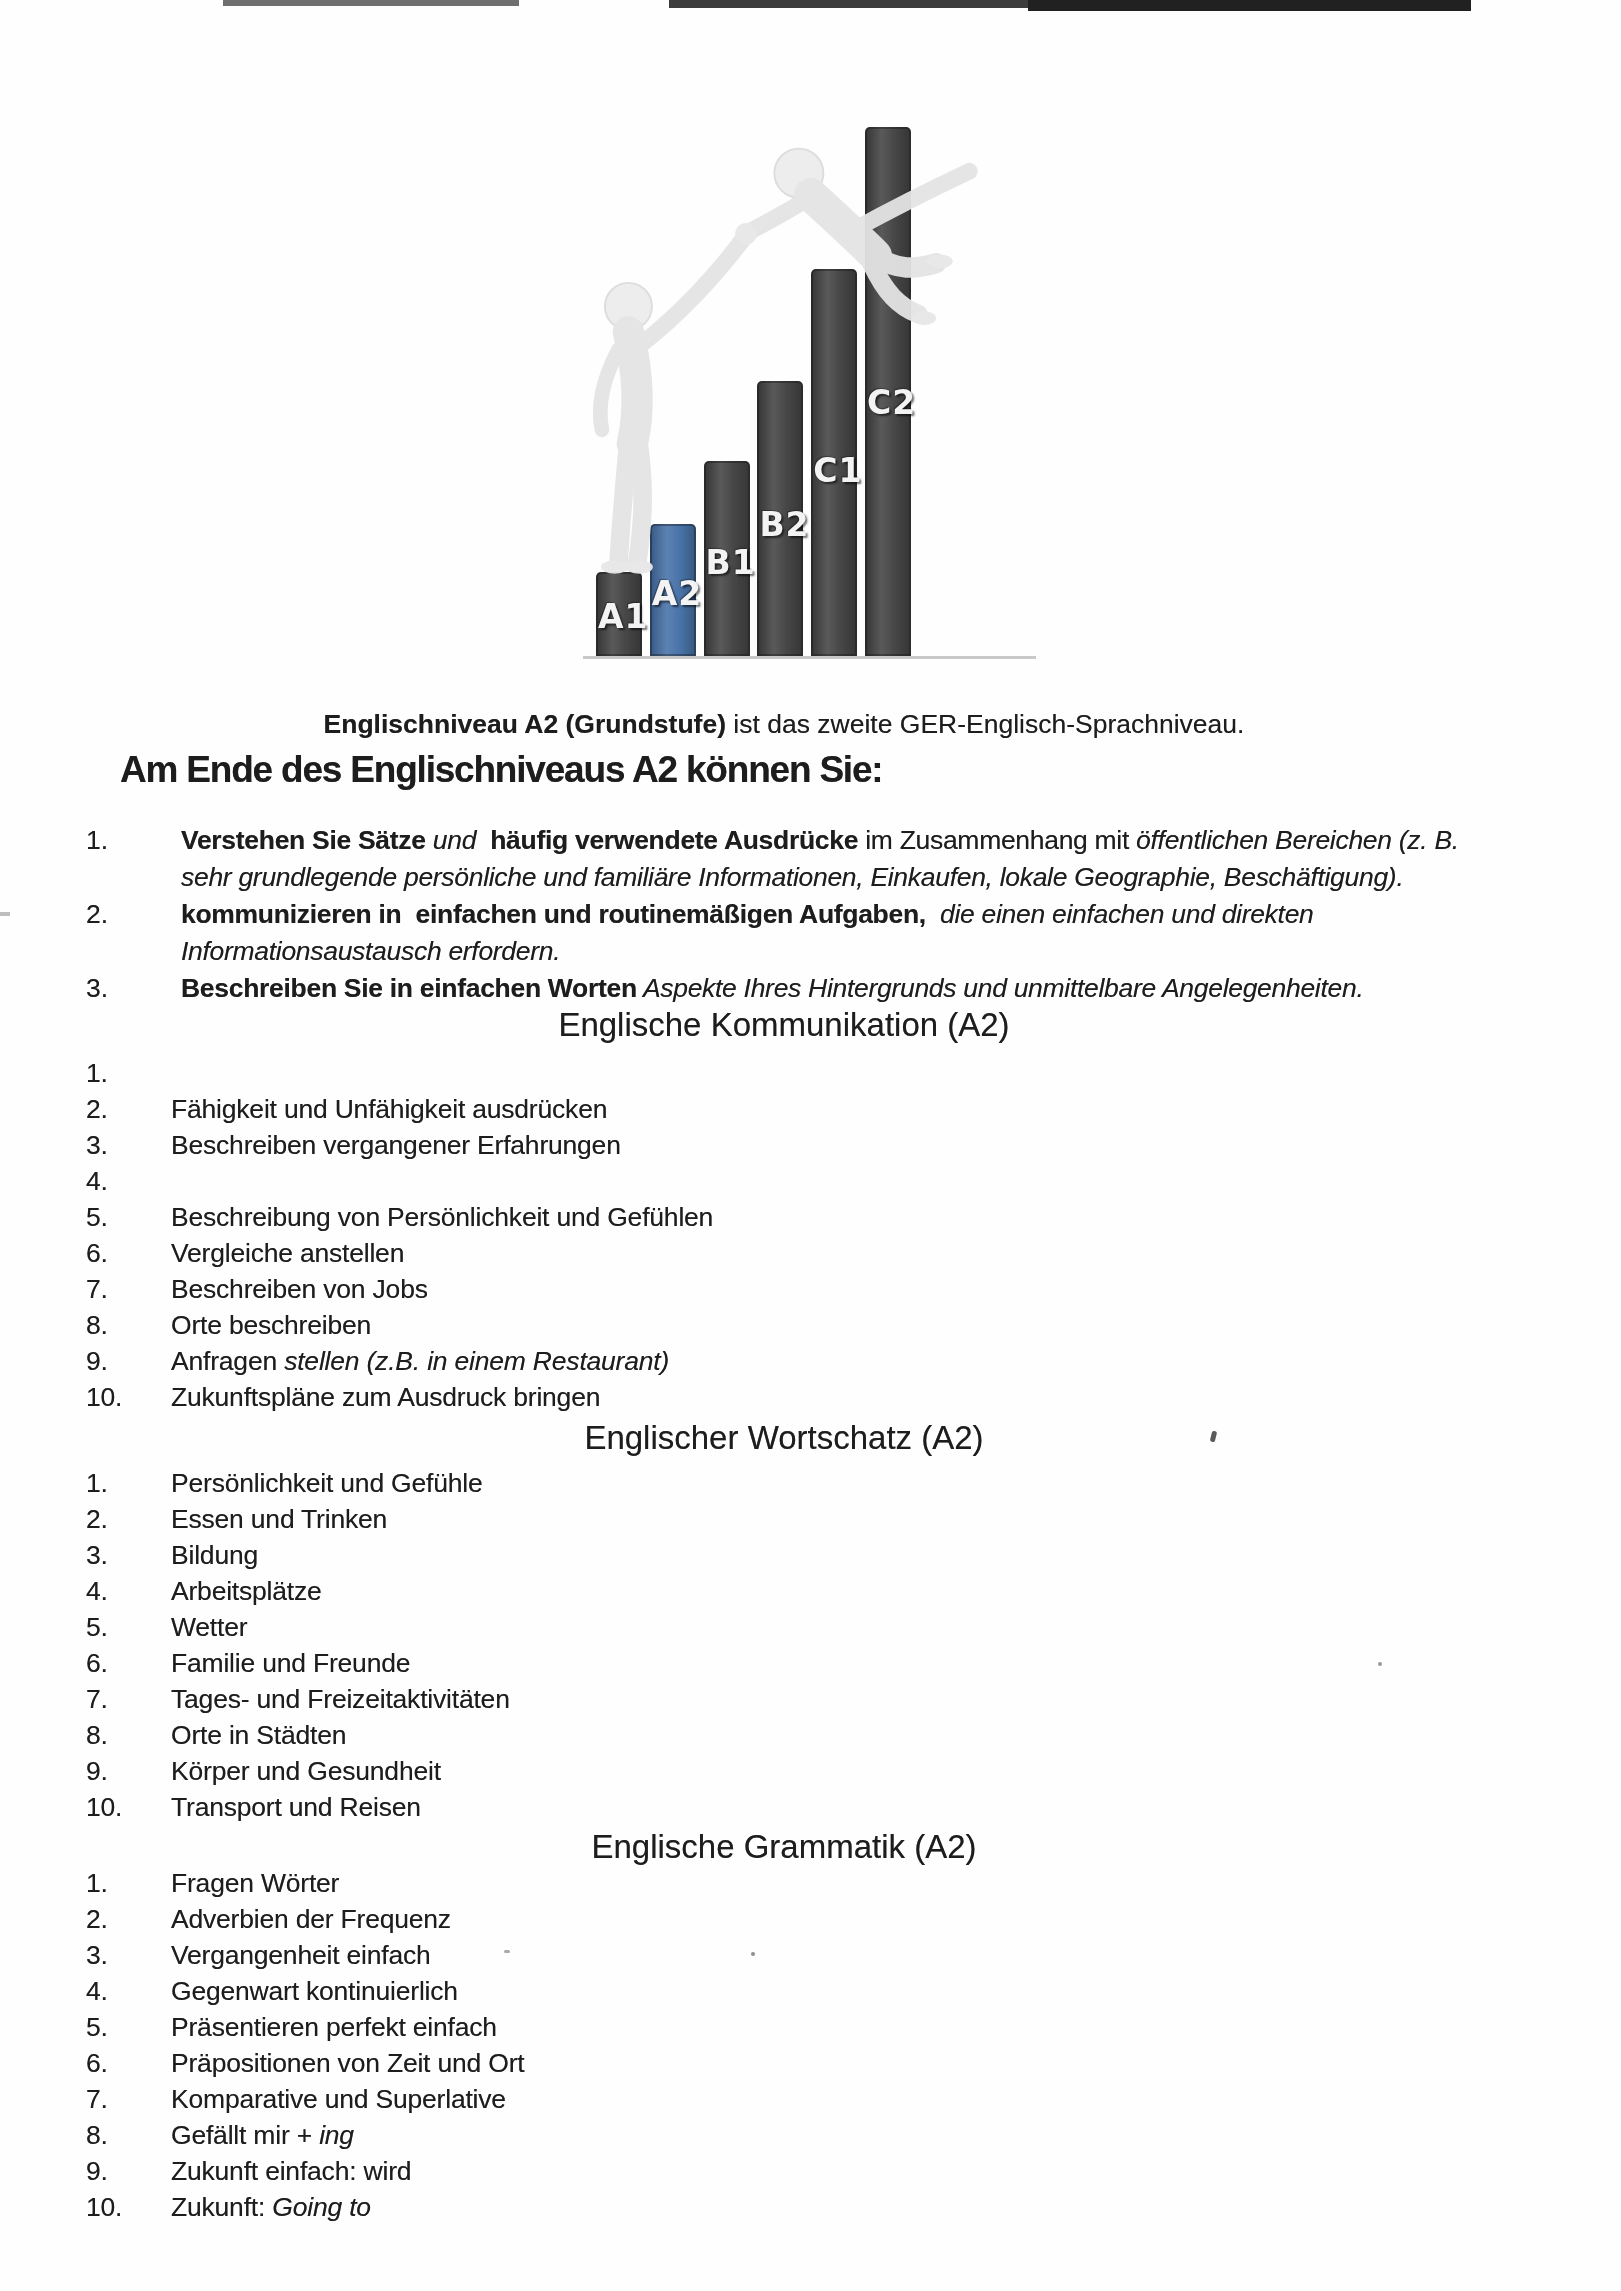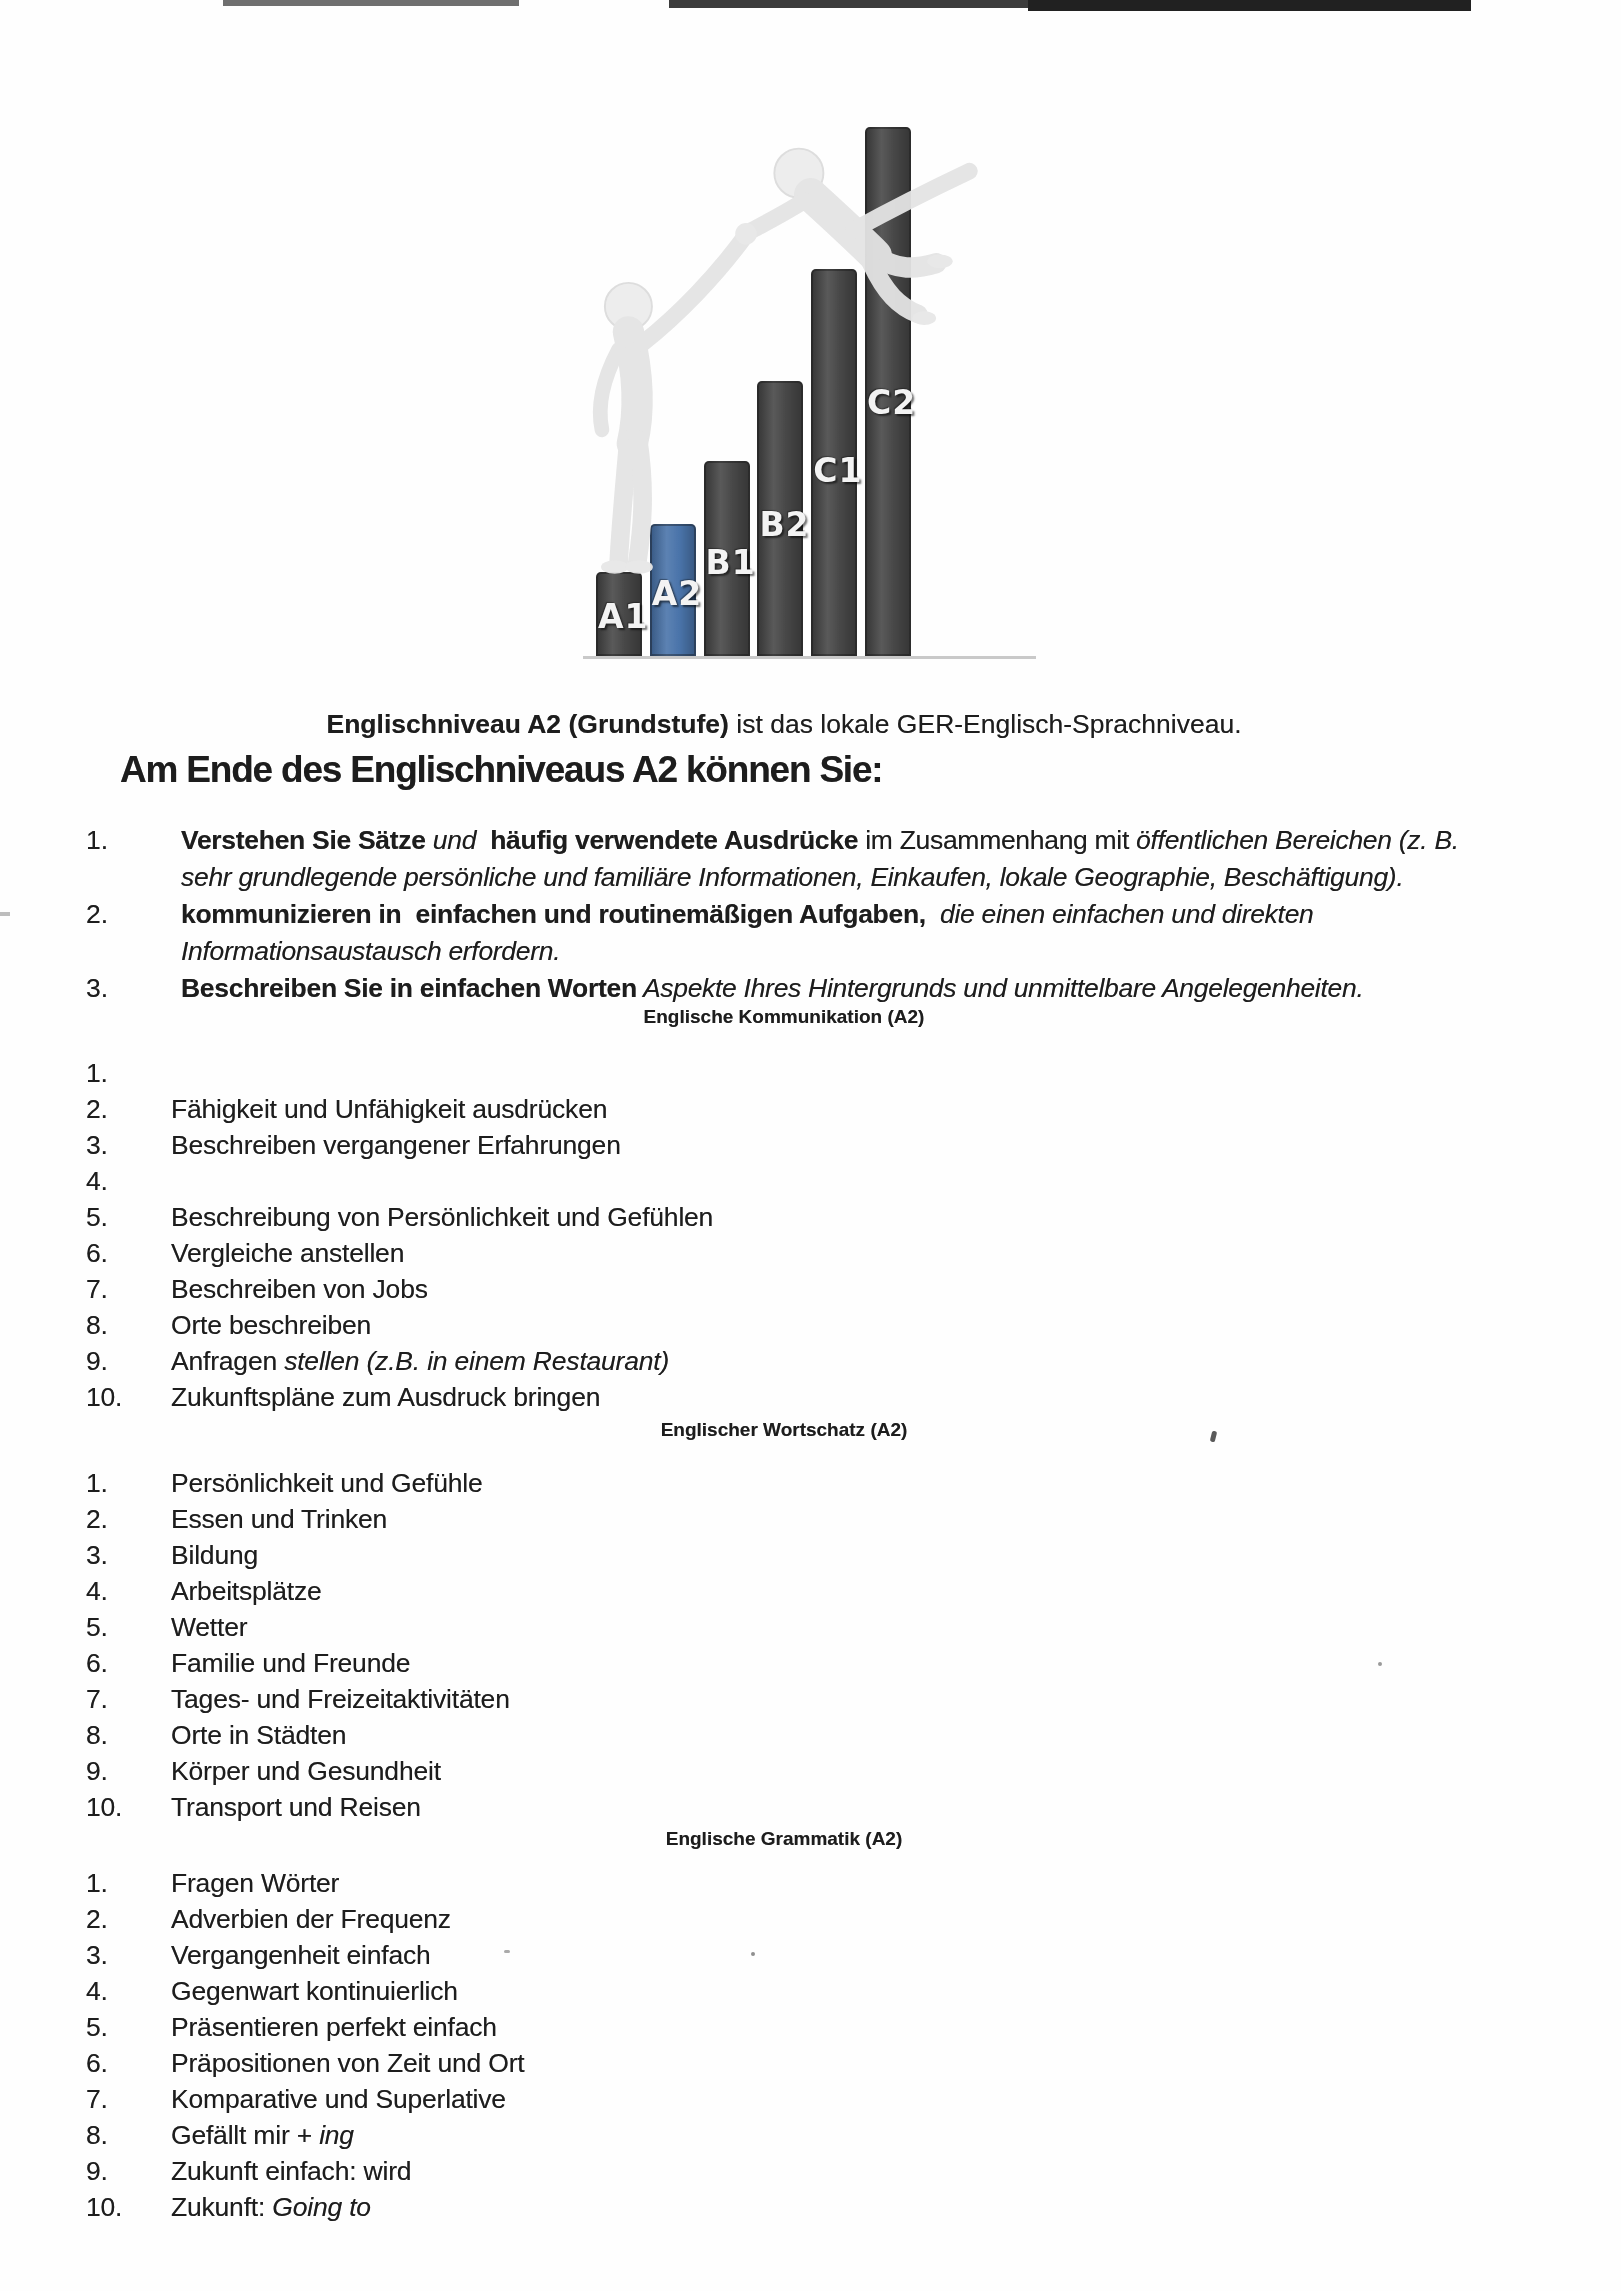--- a/index.html
+++ b/index.html
@@ -63,21 +63,21 @@
   .ability .num { width:95px; flex:none; }
   .ability .txt { white-space:pre-wrap; letter-spacing:-0.3px; }
 
   .seg-bi { font-weight:bold; }
   .seg-i  { font-style:italic; }
   .seg-r  { }
 
   
   .section-title {
     position:absolute; left:0; width:1568px; text-align:center;
-    font-weight:bold; font-size:19px;
+    font-weight:normal; font-size:33px;
   }
   .section-list { position:absolute; left:86px; width:1431px; }
   .s-title-0 { top:1006px; }
   .s-title-1 { top:1419px; }
   .s-title-2 { top:1828px; }
   .s-list-0 { top:1055px; }
   .s-list-1 { top:1465px; }
   .s-list-2 { top:1865px; }
   .s-list-0 .row, .s-list-1 .row { line-height:36px; }
   .s-list-2 .row { line-height:36px; }
@@ -139,21 +139,21 @@
         <circle cx="208" cy="154" r="11" fill="#e7e7e7" stroke="none"></circle>
         <path d="M318,150 C358,128 398,108 436,90" stroke-width="17"></path>
         <path d="M340,176 C362,192 382,190 402,184" stroke-width="21"></path>
         <path d="M336,184 C350,214 364,228 384,236" stroke-width="19"></path>
         <ellipse cx="406" cy="182" rx="13" ry="7" fill="#e7e7e7" stroke="none"></ellipse>
         <ellipse cx="390" cy="240" rx="12" ry="7" fill="#e7e7e7" stroke="none"></ellipse>
       </g>
     </svg>
   </div>
 
-  <div class="caption"><span class="cap-bold">Englischniveau A2 (Grundstufe)</span><span> ist das lokale GER-Englisch-Sprachniveau.</span></div>
+  <div class="caption"><span class="cap-bold">Englischniveau A2 (Grundstufe)</span><span> ist das zweite GER-Englisch-Sprachniveau.</span></div>
 
   <div class="main-heading">Am Ende des Englischniveaus A2 können Sie:</div>
 
   <div class="abilities">
       <div class="ability">
         <span class="num">1.</span>
         <span class="txt"><span class="seg-bi">Verstehen Sie Sätze</span><span class="seg-i"> und  </span><span class="seg-bi">häufig verwendete Ausdrücke</span><span class="seg-r"> im Zusammenhang mit </span><span class="seg-i">öffentlichen Bereichen (z. B.
 sehr grundlegende persönliche und familiäre Informationen, Einkaufen, lokale Geographie, Beschäftigung).</span></span>
       </div>
       <div class="ability">

